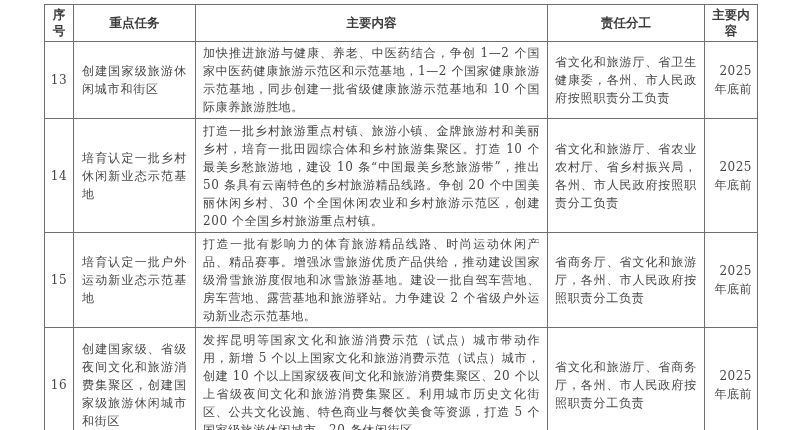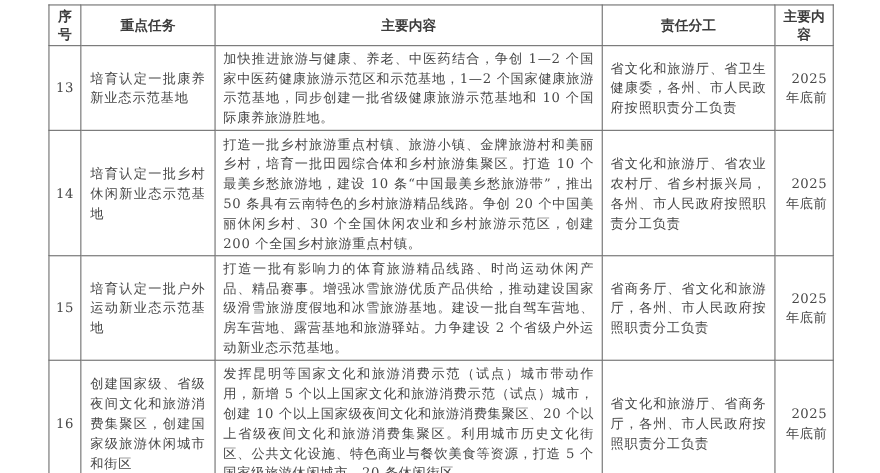--- a/index.html
+++ b/index.html
@@ -94,21 +94,21 @@
         <th>序号</th>
         <th>重点任务</th>
         <th>主要内容</th>
         <th>责任分工</th>
         <th>主要内容</th>
       </tr>
     </thead>
     <tbody>
       <tr class="row-0">
         <td class="col-num">13</td>
-        <td class="col-task">培育认定一批康养新业态示范基地</td>
+        <td class="col-task">创建国家级旅游休闲城市和街区</td>
         <td class="col-content">加快推进旅游与健康、养老、中医药结合，争创 1—2 个国家中医药健康旅游示范区和示范基地，1—2 个国家健康旅游示范基地，同步创建一批省级健康旅游示范基地和 10 个国际康养旅游胜地。</td>
         <td class="col-resp">省文化和旅游厅、省卫生健康委，各州、市人民政府按照职责分工负责</td>
         <td class="col-deadline">2025 年底前</td>
       </tr>
       <tr class="row-1">
         <td class="col-num">14</td>
         <td class="col-task">培育认定一批乡村休闲新业态示范基地</td>
         <td class="col-content">打造一批乡村旅游重点村镇、旅游小镇、金牌旅游村和美丽乡村，培育一批田园综合体和乡村旅游集聚区。打造 10 个最美乡愁旅游地，建设 10 条“中国最美乡愁旅游带”，推出 50 条具有云南特色的乡村旅游精品线路。争创 20 个中国美丽休闲乡村、30 个全国休闲农业和乡村旅游示范区，创建 200 个全国乡村旅游重点村镇。</td>
         <td class="col-resp">省文化和旅游厅、省农业农村厅、省乡村振兴局，各州、市人民政府按照职责分工负责</td>
         <td class="col-deadline">2025 年底前</td>

